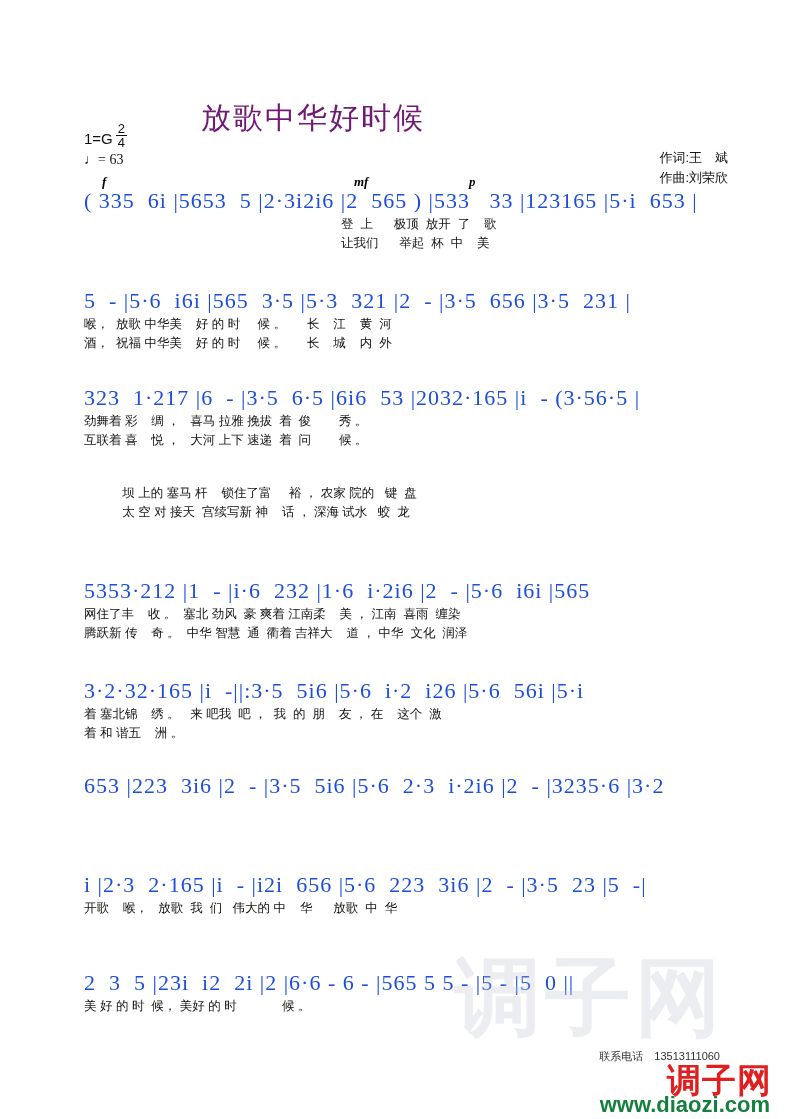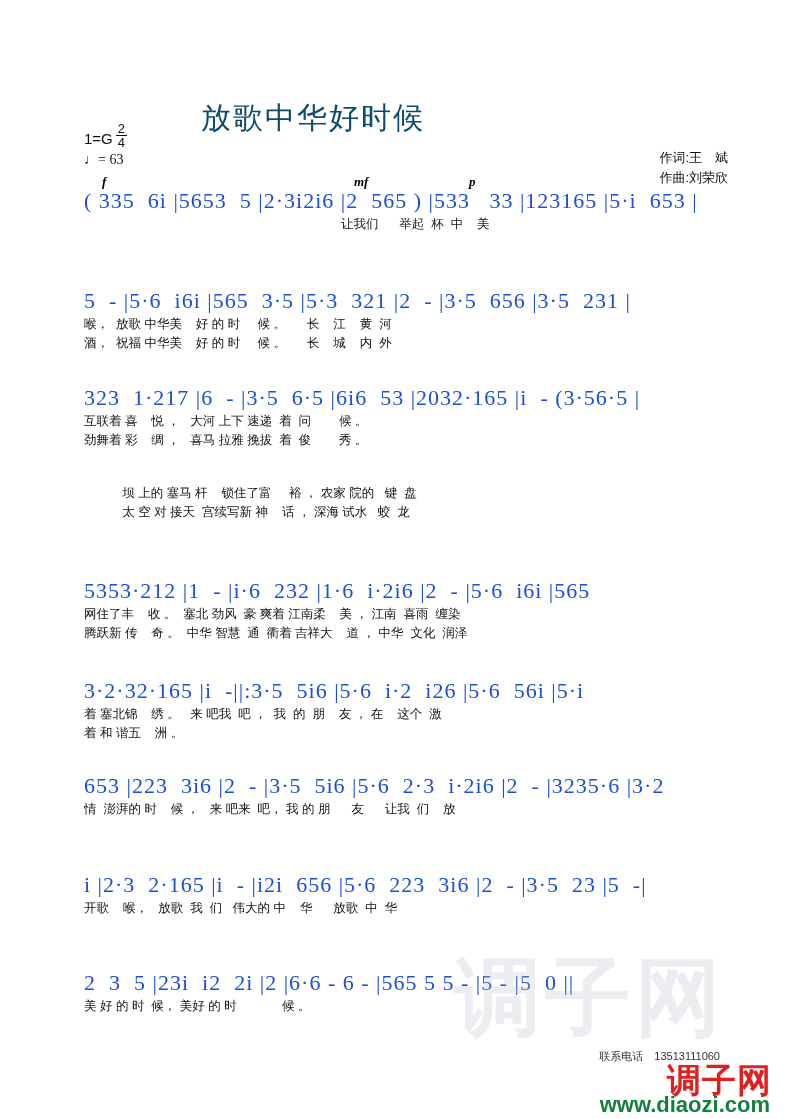--- a/index.html
+++ b/index.html
@@ -12,21 +12,21 @@
   }
   .sheet{
     position:absolute;inset:0;
     padding:0;
   }
   
   .title{
     position:absolute;top:98px;left:0;width:626px;
     text-align:center;
     font-family:"Liberation Sans", sans-serif;
-    font-size:30px;letter-spacing:2px;color:#0c4a6e;
+    font-size:30px;letter-spacing:2px;color:#701a75;
   }
   .keysig{
     position:absolute;left:84px;top:122px;
     font-family:Liberation Sans, sans-serif;
     font-size:15px;color:#111;
   }
   .keysig .frac{
     display:inline-block;vertical-align:-3px;
     text-align:center;line-height:1.0;font-size:13px;
     margin-left:3px;
@@ -110,33 +110,34 @@
     <div>作曲:刘荣欣</div>
   </div>
 
   <div class="system" style="top:188px;">
     <div class="sysline">
       <span class="dyn" style="position:absolute;left:18px;top:-14px;">f</span>
       <span class="dyn" style="position:absolute;left:270px;top:-14px;">mf</span>
       <span class="dyn" style="position:absolute;left:385px;top:-14px;">p</span>
     </div>
     <div class="mrow"><span class="notes">( 335  6i |5653  5 |2·3i2i6 |2  565 ) |533   33 |123165 |5·i  653 |</span></div>
+    <div class="lyricrow"><span>                                                                          登  上      极顶  放开  了    歌</span></div>
     <div class="lyricrow"><span>                                                                          让我们      举起  杯  中    美</span></div>
   </div>
 
   <div class="system" style="top:288px;">
     <div class="mrow"><span class="notes">5  - |5·6  i6i |565  3·5 |5·3  321 |2  - |3·5  656 |3·5  231 |</span></div>
     <div class="lyricrow"><span>喉，  放歌 中华美    好 的 时     候 。      长    江    黄  河</span></div>
     <div class="lyricrow"><span>酒，  祝福 中华美    好 的 时     候 。      长    城    内  外</span></div>
   </div>
 
   <div class="system" style="top:385px;">
     <div class="mrow"><span class="notes">323  1·217 |6  - |3·5  6·5 |6i6  53 |2032·165 |i  - (3·56·5 |</span></div>
+    <div class="lyricrow"><span>劲舞着 彩    绸 ，   喜马 拉雅 挽拔  着  俊        秀 。</span></div>
     <div class="lyricrow"><span>互联着 喜    悦 ，   大河 上下 速递  着  问        候 。</span></div>
-    <div class="lyricrow"><span>劲舞着 彩    绸 ，   喜马 拉雅 挽拔  着  俊        秀 。</span></div>
   </div>
 
   <div class="system" style="top:483px;">
     <div class="lyricrow"><span>           坝 上的 塞马 杆    锁住了富     裕 ， 农家 院的   键  盘</span></div>
     <div class="lyricrow"><span>           太 空 对 接天  宫续写新 神    话 ， 深海 试水   蛟  龙</span></div>
   </div>
 
   <div class="system" style="top:578px;">
     <div class="mrow"><span class="notes">5353·212 |1  - |i·6  232 |1·6  i·2i6 |2  - |5·6  i6i |565</span></div>
     <div class="lyricrow"><span>网住了丰    收 。  塞北 劲风  豪 爽着 江南柔    美 ， 江南  喜雨  缠染</span></div>
@@ -144,21 +145,20 @@
   </div>
 
   <div class="system" style="top:678px;">
     <div class="mrow"><span class="notes">3·2·32·165 |i  -||:3·5  5i6 |5·6  i·2  i26 |5·6  56i |5·i</span></div>
     <div class="lyricrow"><span>着 塞北锦    绣 。   来 吧我  吧 ，  我  的  朋    友 ， 在    这个  激</span></div>
     <div class="lyricrow"><span>着 和 谐五    洲 。</span></div>
   </div>
 
   <div class="system" style="top:773px;">
     <div class="mrow"><span class="notes">653 |223  3i6 |2  - |3·5  5i6 |5·6  2·3  i·2i6 |2  - |3235·6 |3·2</span></div>
-    <div class="lyricrow"><span>情  澎湃的 时    候 ，   来 吧来  吧， 我 的 朋      友      让我  们    放</span></div>
   </div>
 
   <div class="system" style="top:872px;text-align:right;">
     <div class="mrow"><span class="notes">i |2·3  2·165 |i  - |i2i  656 |5·6  223  3i6 |2  - |3·5  23 |5  -|</span></div>
     <div class="lyricrow"><span>开歌    喉，   放歌  我  们   伟大的 中    华      放歌  中  华</span></div>
   </div>
 
   <div class="system" style="top:970px;">
     <div class="mrow"><span class="notes">2  3  5 |23i  i2  2i |2 |6·6 - 6 - |565 5 5 - |5 - |5  0 ||</span></div>
     <div class="lyricrow"><span>美 好 的 时  候， 美好 的 时             候 。</span></div>

